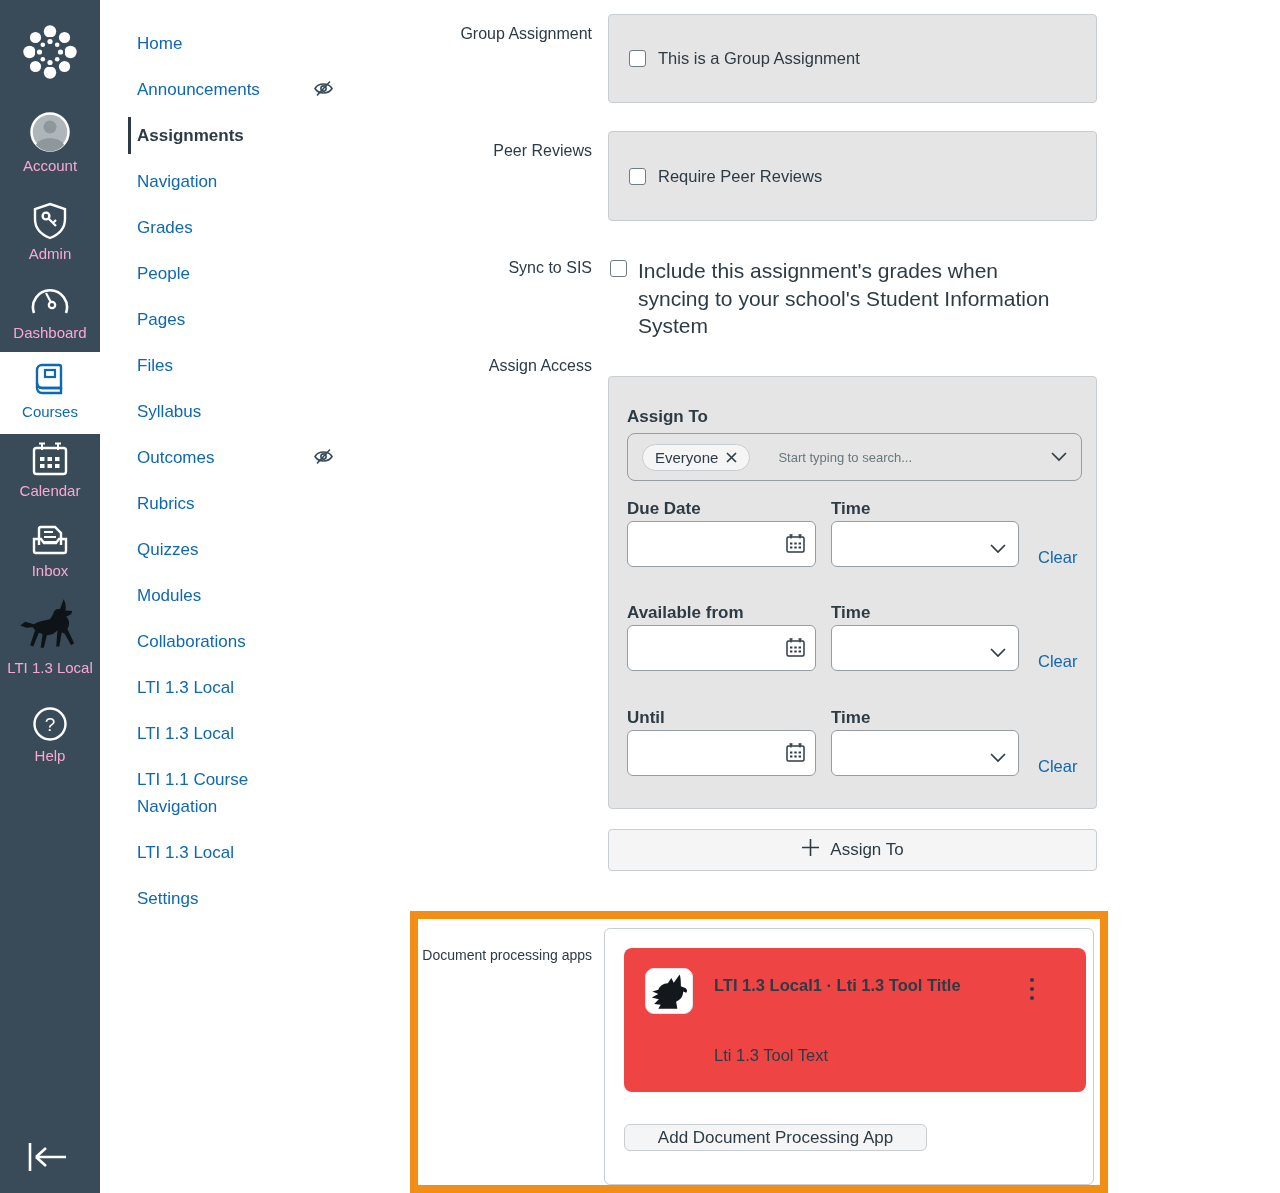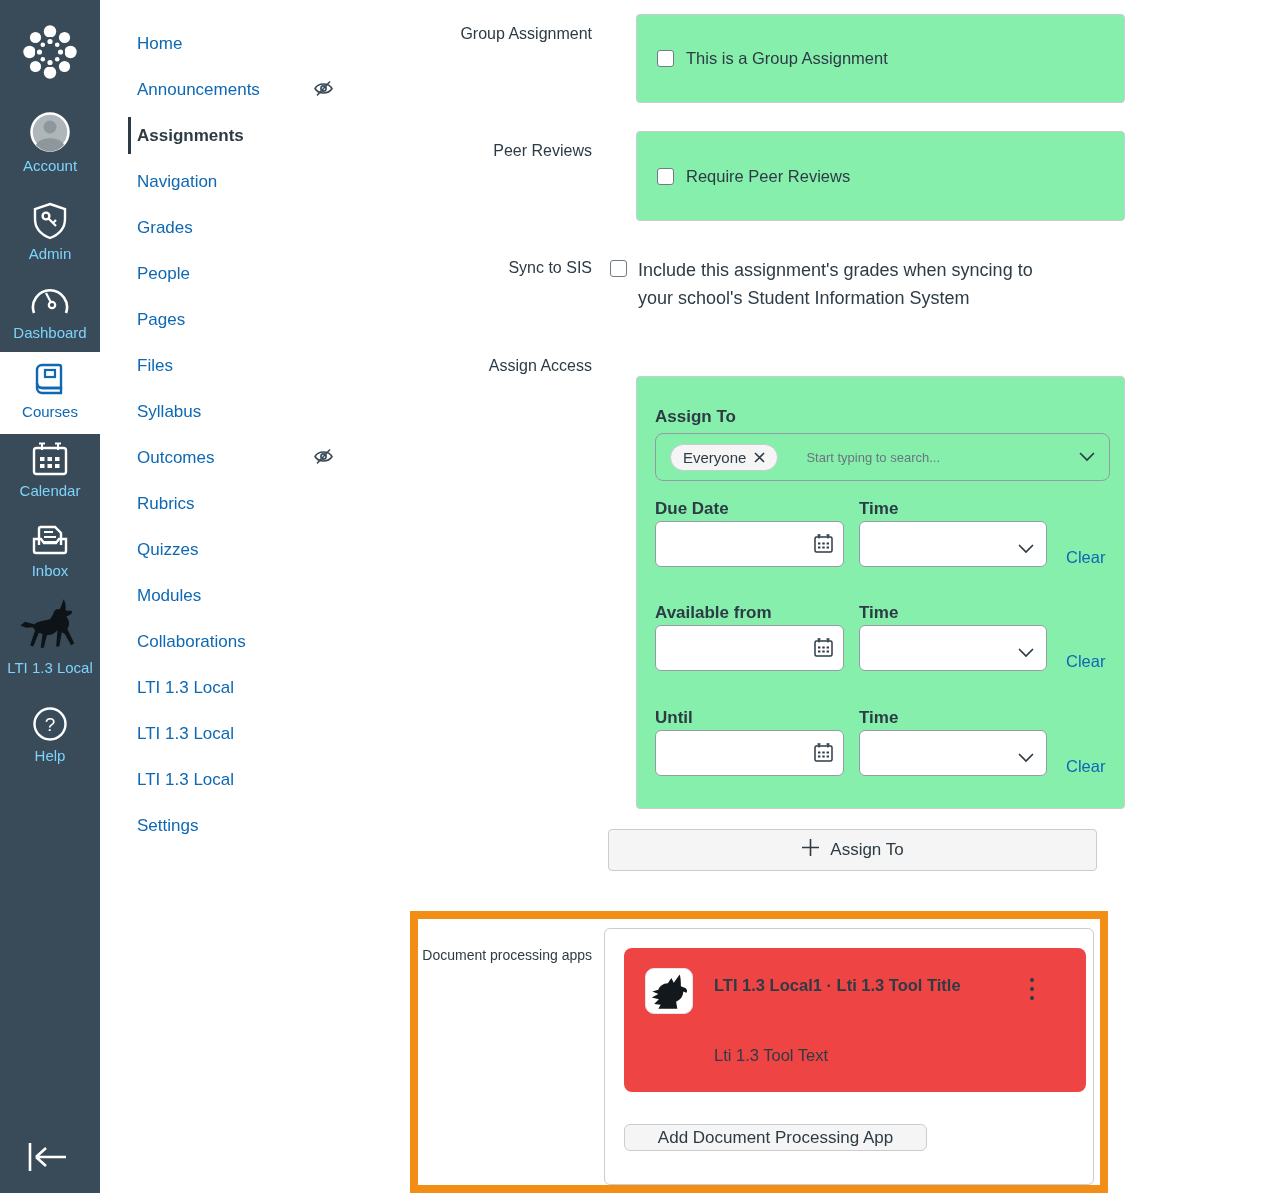--- a/index.html
+++ b/index.html
@@ -2,45 +2,45 @@
 <html><head>
 <meta charset="utf-8">
 <style>
   * { margin:0; padding:0; box-sizing:border-box; }
   html,body { width:1280px; height:1193px; background:#fff; overflow:hidden;
     font-family:"Liberation Sans", sans-serif; color:#2D3B45; }
 
   
   .sidebar { position:absolute; left:0; top:0; width:100px; height:1193px; background:#394B58; }
   .sb-item { position:absolute; left:0; width:100px; text-align:center; color:#fff; cursor:pointer; }
-  .sb-item .lbl { display:block; font-size:15px; margin-top:5px; color:#7dd3fc; }
+  .sb-item .lbl { display:block; font-size:15px; margin-top:5px; color:#f9a8d4; }
   .sb-item svg { display:inline-block; vertical-align:top; }
   .sb-item.active { background:#fff; padding-top:10px; }
   .sb-item.active .lbl { color:#0E68B3; }
   .sb-logo { position:absolute; left:22px; top:24px; }
   .sb-collapse { position:absolute; left:26px; bottom:14px; cursor:pointer; }
 
   
   .course-nav { position:absolute; left:137px; top:30px; width:190px; list-style:none; }
   .course-nav li { position:relative; font-size:17px; line-height:27px; margin-bottom:19px;
     color:#0E68B3; cursor:pointer; width:170px; }
   .course-nav li.active { color:#2D3B45; font-weight:bold; }
   .course-nav li.active::before { content:""; position:absolute; left:-9px; top:-5px;
     width:3px; height:37px; background:#2D3B45; }
   .nav-eye { position:absolute; left:176px; top:2px; }
 
   
   .form-label { position:absolute; right:688px; font-size:16px; color:#2D3B45; }
-  .panel { position:absolute; left:636px; width:489px; border:1px solid #C7CDD1; border-radius:4px; background:#86efac; }
+  .panel { position:absolute; left:608px; width:489px; border:1px solid #C7CDD1; border-radius:4px; background:#e5e5e5; }
   .cb-row { display:flex; align-items:center; gap:12px; padding-left:20px; height:100%; font-size:16.5px; }
   .cb { width:17px; height:17px; border:1px solid #6F7C84; border-radius:3px; background:#fff; flex:0 0 auto; display:inline-block; }
 
   .sync-row { position:absolute; left:610px; top:257px; width:470px; display:flex; gap:11px; }
   .sync-row .cb { margin-top:3px; }
-  .sync-text { font-size:18px; line-height:27.5px; width:424px; }
+  .sync-text { font-size:21px; line-height:27.5px; width:424px; }
 
   .assign-box { top:376px; height:433px; }
   .assign-head { position:absolute; left:18px; top:30px; font-size:17px; font-weight:bold; }
   .combobox { position:absolute; left:18px; top:56px; width:455px; height:48px; border:1px solid #959CA3;
     border-radius:8px; display:flex; align-items:center; padding:0 14px; gap:16px; cursor:text; }
   .pill { display:inline-flex; align-items:center; gap:8px; background:#F5F5F5; border:1px solid #C7CDD1;
     border-radius:15px; padding:4px 12px; font-size:15px; }
   .pill .x { cursor:pointer; display:inline-flex; }
   .combo-ph { color:#68777D; font-size:13px; flex:1;margin-left:12px; }
   .fld-lbl { position:absolute; font-size:17px; font-weight:bold; }
@@ -234,20 +234,21 @@
         <path d="M4 17.5 L17 3.5"></path>
       </svg>
     </span>
   </li>
   <li>Rubrics</li>
   <li>Quizzes</li>
   <li>Modules</li>
   <li>Collaborations</li>
   <li>LTI 1.3 Local</li>
   <li>LTI 1.3 Local</li>
+  <li>LTI 1.1 Course Navigation</li>
   <li>LTI 1.3 Local</li>
   <li>Settings</li>
 </ul>
 
 <span class="form-label" style="top:25px">Group Assignment</span>
 <div class="panel" style="top:14px;height:89px">
   <div class="cb-row">
     <span class="cb"></span>
     <span>This is a Group Assignment</span>
   </div>

